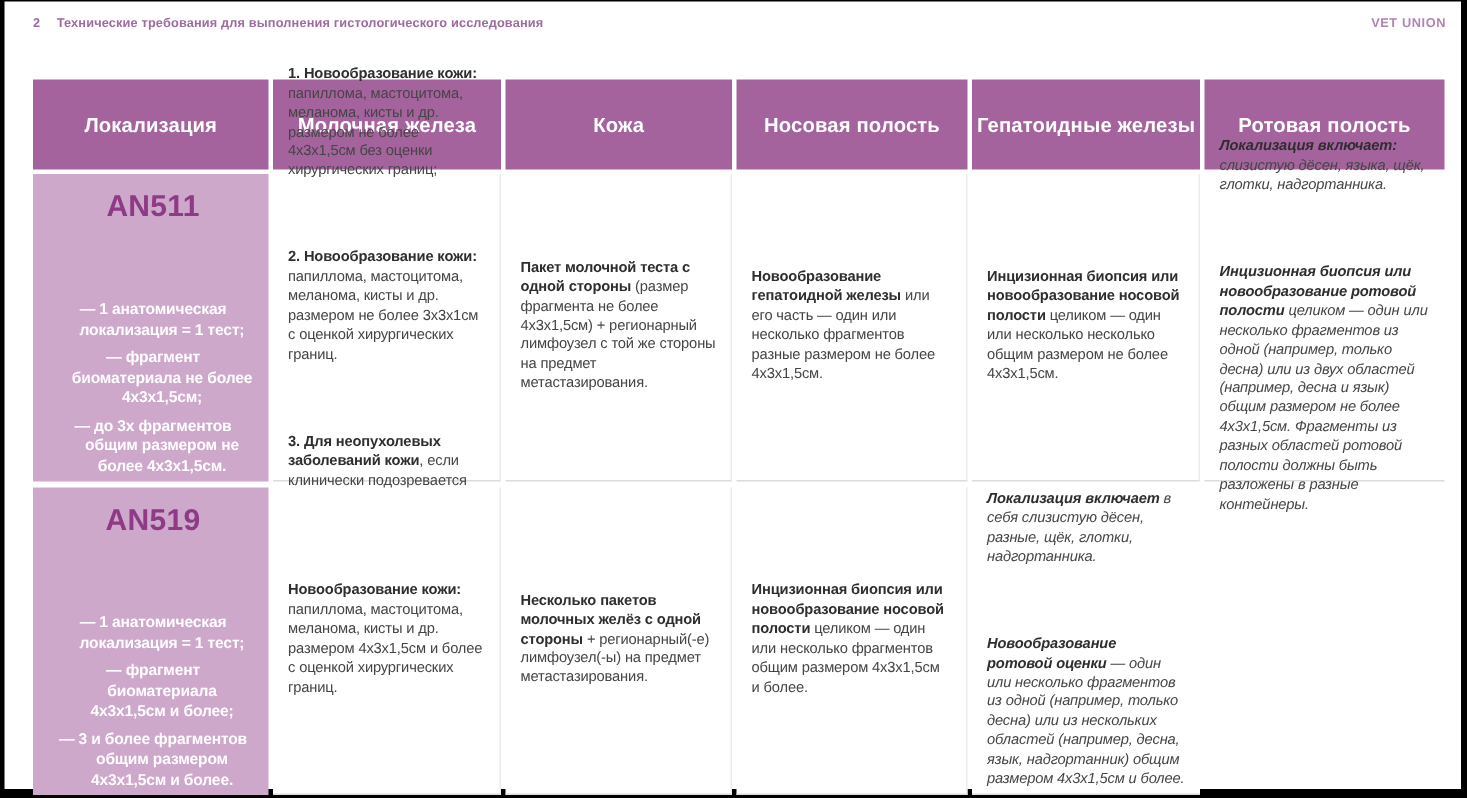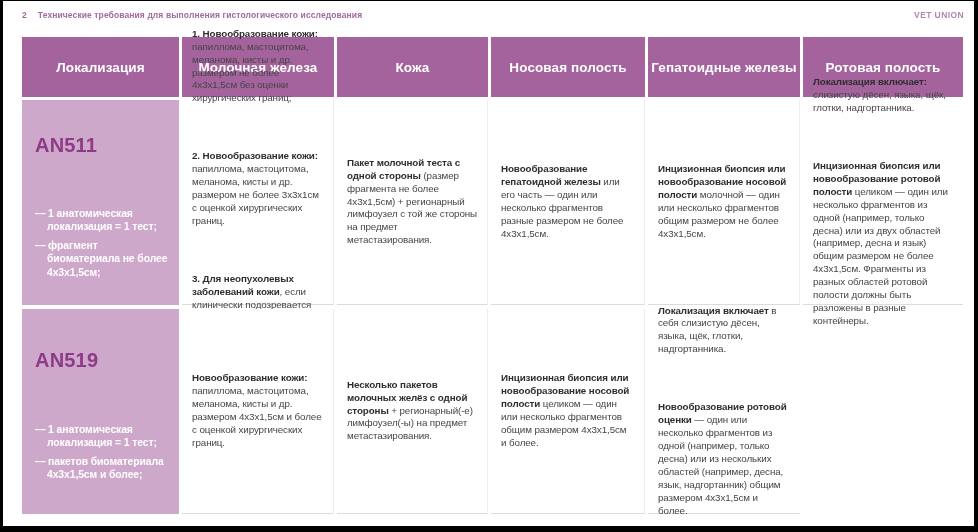--- a/index.html
+++ b/index.html
@@ -46,43 +46,45 @@
   }
   .thead{margin-bottom:3px;}
   .th{
     background:var(--header-bg);
     color:#fff;
     height:60px;
     display:flex;align-items:center;justify-content:center;
     font-size:13.5px;font-weight:700;
     letter-spacing:0.1px;
     text-align:center;
+    margin-top:16px;
   }
   .trow{margin-bottom:4px;}
   .td{
     height:205px;
     background:#fff;
     border-bottom:1px solid var(--line);
     border-right:1px solid #ececec;
     padding:8px 10px;
     display:flex;flex-direction:column;justify-content:center;
     font-size:9.8px;line-height:1.32;
     color:var(--body-text);
     letter-spacing:-0.1px;
     gap:40px;
   }
-  .td:last-child{border-right:none;}
+  .td:last-child{border-right:none;font-style:italic;}
   .td p{margin:0 0 5px;}
   .td p:last-child{margin-bottom:0;}
   .td b{font-weight:700;color:var(--bold-text);}
   .td.loc{
     background:var(--loc-bg);
     border-bottom:none;border-right:none;
     padding:10px 10px 4px 13px;
     color:#fff;
+    text-align:center;
   }
   .code{
     color:var(--code-color);
     font-size:20px;font-weight:700;
     letter-spacing:0.2px;
     margin-bottom:9px;
   }
   .bullet{
     font-weight:700;
     font-size:10.4px;line-height:1.3;
@@ -114,59 +116,61 @@
       <div class="th">Гепатоидные железы</div>
       <div class="th">Ротовая полость</div>
     </div>
 
     <div class="trow">
       <div class="td loc">
         <div class="code">AN511</div>
         <div>
             <div class="bullet">1 анатомическая локализация = 1 тест;</div>
             <div class="bullet">фрагмент биоматериала не более 4х3х1,5см;</div>
+            <div class="bullet">до 3х фрагментов общим размером не более 4х3х1,5см.</div>
           </div>
       </div>
       <div class="td">
           <p><b>1. Новообразование кожи:</b><span> папиллома, мастоцитома, меланома, кисты и др. размером не более 4х3х1,5см без оценки хирургических границ;</span></p>
           <p><b>2. Новообразование кожи:</b><span> папиллома, мастоцитома, меланома, кисты и др. размером не более 3х3х1см с оценкой хирургических границ.</span></p>
           <p><b>3. Для неопухолевых заболеваний кожи</b><span>, если клинически подозревается один патологический процесс, допустим отбор биоматериала из нескольких анатомических локализаций в рамках отдельного теста.</span></p>
         </div>
       <div class="td">
           <p><b>Пакет молочной теста с одной стороны</b><span> (размер фрагмента не более 4х3х1,5см) + регионарный лимфоузел с той же стороны на предмет метастазирования.</span></p>
         </div>
       <div class="td">
           <p><b>Новообразование гепатоидной железы</b><span> или его часть — один или несколько фрагментов разные размером не более 4х3х1,5см.</span></p>
         </div>
       <div class="td">
-          <p><b>Инцизионная биопсия или новообразование носовой полости</b><span> молочной — один или несколько фрагментов общим размером не более 4х3х1,5см.</span></p>
+          <p><b>Инцизионная биопсия или новообразование носовой полости</b><span> целиком — один или несколько несколько общим размером не более 4х3х1,5см.</span></p>
         </div>
       <div class="td">
           <p><b>Локализация включает:</b><span> слизистую дёсен, языка, щёк, глотки, надгортанника.</span></p>
           <p><b>Инцизионная биопсия или новообразование ротовой полости</b><span> целиком — один или несколько фрагментов из одной (например, только десна) или из двух областей (например, десна и язык) общим размером не более 4х3х1,5см. Фрагменты из разных областей ротовой полости должны быть разложены в разные контейнеры.</span></p>
         </div>
     </div>
 
     <div class="trow">
       <div class="td loc">
         <div class="code">AN519</div>
         <div>
             <div class="bullet">1 анатомическая локализация = 1 тест;</div>
-            <div class="bullet">пакетов биоматериала 4х3х1,5см и более;</div>
+            <div class="bullet">фрагмент биоматериала 4х3х1,5см и более;</div>
+            <div class="bullet">3 и более фрагментов общим размером 4х3х1,5см и более.</div>
           </div>
       </div>
       <div class="td">
           <p><b>Новообразование кожи:</b><span> папиллома, мастоцитома, меланома, кисты и др. размером 4х3х1,5см и более с оценкой хирургических границ.</span></p>
         </div>
       <div class="td">
           <p><b>Несколько пакетов молочных желёз с одной стороны</b><span> + регионарный(-е) лимфоузел(-ы) на предмет метастазирования.</span></p>
         </div>
       <div class="td">
           <p><b>Инцизионная биопсия или новообразование носовой полости</b><span> целиком — один или несколько фрагментов общим размером 4х3х1,5см и более.</span></p>
         </div>
       <div class="td">
-          <p><b>Локализация включает</b><span> в себя слизистую дёсен, языка, щёк, глотки, надгортанника.</span></p>
+          <p><b>Локализация включает</b><span> в себя слизистую дёсен, разные, щёк, глотки, надгортанника.</span></p>
           <p><b>Новообразование ротовой оценки</b><span> — один или несколько фрагментов из одной (например, только десна) или из нескольких областей (например, десна, язык, надгортанник) общим размером 4х3х1,5см и более.</span></p>
         </div>
     </div>
 
   </div>
 </div>
 
 </body></html>

